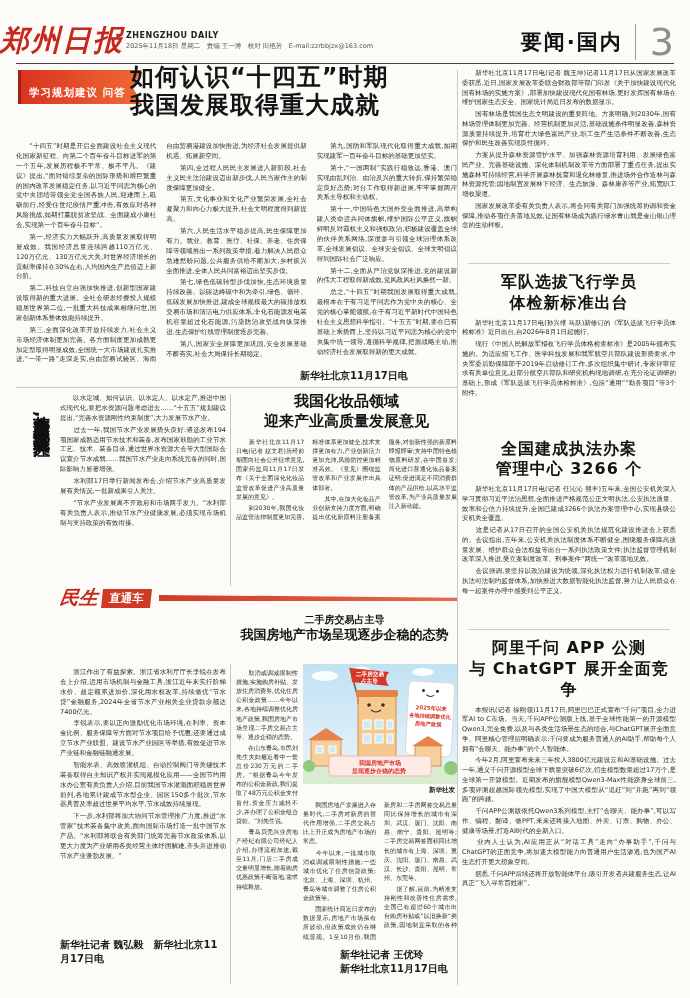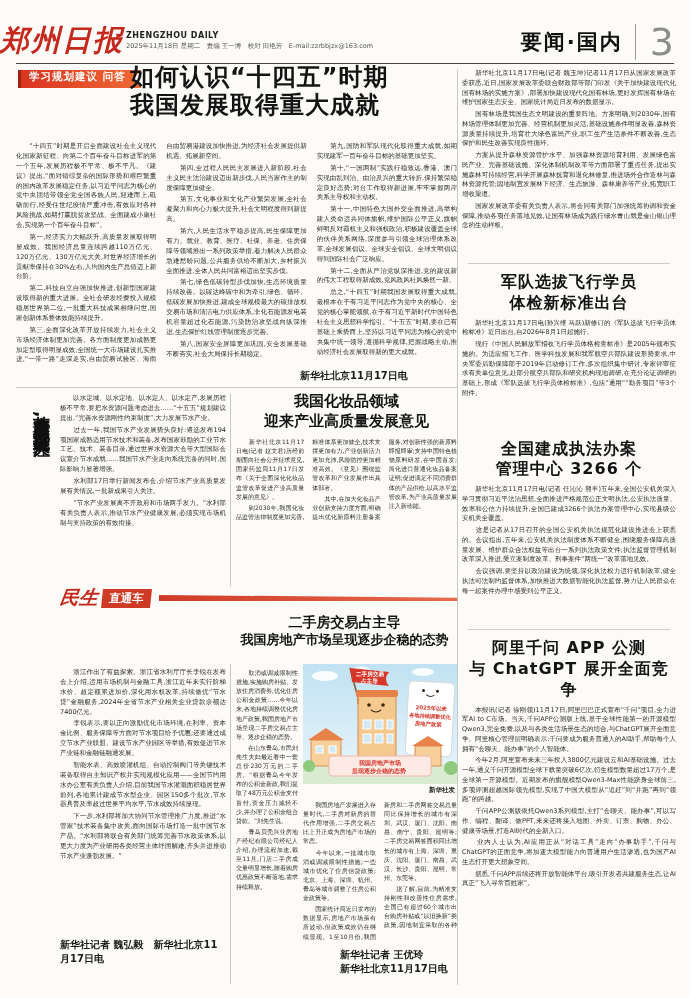--- a/index.html
+++ b/index.html
@@ -14,21 +14,21 @@
   .mast-en .info{font-size:6.5px;color:#555;margin-top:2px;}
   .mast-right{position:absolute;right:0;top:0;display:flex;align-items:center;}
   .section-title{font-size:21px;font-weight:900;color:#111;letter-spacing:2px;margin-right:12px;}
   .page-no{font-size:38px;color:#8d8d8d;border-left:1px solid #9a9a9a;padding-left:14px;line-height:.95;}
   .mast-rule{position:absolute;left:16px;right:16px;top:63px;border-top:1.5px solid #444;}
   
   .vr{position:absolute;width:1px;background:#c9c9c4;}
   .hr{position:absolute;border-top:1px solid #c9c9c4;}
   
   .tag{position:absolute;left:18px;top:70px;background:linear-gradient(90deg,#d93420,#ef6a33);
-       color:#fff;font-size:10.5px;font-weight:700;padding:0 16px 4px 8px;border-left:3px solid #9e2312;
+       color:#fff;font-size:10.5px;font-weight:700;padding:16px 16px 4px 8px;border-left:3px solid #9e2312;
        clip-path:polygon(0 0,100% 0,calc(100% - 9px) 50%,100% 100%,0 100%);letter-spacing:1px;}
   .lead-h{position:absolute;left:130px;top:64px;width:328px;font-weight:900;color:#141414;
           font-size:24px;line-height:1.15;letter-spacing:1px;white-space:nowrap;}
   .colbody{font-size:6.5px;line-height:1.52;text-align:justify;overflow:hidden;color:#2c2c2c;}
   .colbody p{margin:0 0 2px 0;}
   .lead-body{position:absolute;left:16px;top:142px;width:441px;height:224px;column-count:3;column-gap:10px;}
   .dateline{position:absolute;font-weight:700;font-size:10px;color:#1c1c1c;}
   
   .vert-h{position:absolute;left:20px;top:402px;width:30px;height:316px;writing-mode:vertical-rl;
           font-size:17px;font-weight:900;color:#111;letter-spacing:1px;line-height:1;}
@@ -36,21 +36,21 @@
   .water-lower{position:absolute;left:60px;top:668px;width:166px;height:264px;}
   
   .ms-band{position:absolute;left:60px;top:586px;width:397px;height:78px;background:#fcfbf7;z-index:3;}
   .ms-tagrow{display:flex;align-items:center;height:24px;}
   .ms-script{font-size:19px;font-weight:900;font-style:italic;color:#c5281c;transform:skewX(-8deg);}
   .ms-box{background:#cf3a26;color:#fff;font-size:11.5px;font-weight:700;padding:2px 7px;
           margin-left:4px;transform:skewX(-6deg);}
   .ms-swoosh{flex:1;height:6px;margin-left:8px;background:linear-gradient(90deg,#cf3a26,#e66a4d);
              clip-path:polygon(0 0,100% 45%,100% 100%,0 100%);}
   .ms-head{margin-left:172px;width:225px;text-align:center;font-weight:900;color:#141414;margin-top:4px;}
-  .ms-h1{font-size:14px;line-height:1.25;}
+  .ms-h1{font-size:10px;line-height:1.25;}
   .ms-h2{font-size:13px;line-height:1.3;}
   
   .cos{position:absolute;left:236px;top:392px;width:221px;}
   .cos-h{text-align:center;font-weight:900;color:#141414;font-size:15px;line-height:1.3;}
   .cos-body{column-count:3;column-gap:8px;height:126px;margin-top:6px;font-size:6px;}
   
   .hz-lead{position:absolute;left:236px;top:668px;width:62px;height:290px;font-size:6px;}
   .hz-cartoon{position:absolute;left:303px;top:660px;width:154px;height:124px;}
   .hz-credit{position:absolute;left:303px;top:786px;width:152px;text-align:right;
              font-size:6.5px;font-weight:700;color:#222;}
@@ -107,21 +107,21 @@
       <p>　　第九,国防和军队现代化取得重大成就,如期实现建军一百年奋斗目标的基础更加坚实。</p>
       <p>　　第十,“一国两制”实践行稳致远,香港、澳门实现由乱到治、由治及兴的重大转折,保持繁荣稳定良好态势;对台工作取得新进展,牢牢掌握两岸关系主导权和主动权。</p>
       <p>　　第十一,中国特色大国外交全面推进,高举构建人类命运共同体旗帜,维护国际公平正义,旗帜鲜明反对霸权主义和强权政治,积极建设覆盖全球的伙伴关系网络,深度参与引领全球治理体系改革,全球发展倡议、全球安全倡议、全球文明倡议得到国际社会广泛响应。</p>
       <p>　　第十二,全面从严治党纵深推进,党的建设新的伟大工程取得新成效,党风政风社风焕然一新。</p>
       <p>　　总之,“十四五”时期我国发展取得重大成就,最根本在于有习近平同志作为党中央的核心、全党的核心掌舵领航,在于有习近平新时代中国特色社会主义思想科学指引。“十五五”时期,要在已有基础上乘势而上,坚持以习近平同志为核心的党中央集中统一领导,遵循科学规律,把握战略主动,推动经济社会发展取得新的更大成就。</p>
     </div>
   <div class="dateline" style="left:300px;top:369px;width:157px;">新华社北京11月17日电</div>
 
   <div class="vert-h">节水产业高质量发展,这些成果引人关注</div>
   <div class="water-upper colbody">
-      <p>　　以水定城、以水定地、以水定人、以水定产,发展历程极不平常,要把水资源问题考虑进去……“十五五”规划建议提出,“完善水资源刚性约束制度”,大力发展节水产业。</p>
+      <p>　　以水定城、如何认识、以水定人、以水定产,推进中国式现代化,要把水资源问题考虑进去……“十五五”规划建议提出,“完善水资源刚性约束制度”,大力发展节水产业。</p>
       <p>　　过去一年,我国节水产业发展势头良好:遴选发布194项国家成熟适用节水技术和装备,发布国家鼓励的工业节水工艺、技术、装备目录,通过世界水资源大会等大型国际会议宣介节水成就……我国节水产业走向系统完备的同时,国际影响力显著增强。</p>
       <p>　　水利部17日举行新闻发布会,介绍节水产业高质量发展有关情况,一批新成果引人关注。</p>
       <p>　　“节水产业发展离不开政府和市场两手发力。”水利部有关负责人表示,推动节水产业健康发展,必须实现市场机制与支持政策的有效衔接。</p>
     </div>
   <div class="water-lower colbody">
       <p>　　浙江作出了有益探索。浙江省水利厅厅长李锐在发布会上介绍,运用市场机制与金融工具,浙江近年来实行阶梯水价、超定额累进加价,深化用水权改革,持续做优“节水贷”金融服务,2024年全省节水产业相关企业贷款余额达7400亿元。</p>
       <p>　　李锐表示,要以正向激励优化市场环境,在利率、资本金比例、服务保障等方面对节水项目给予优惠;还要通过成立节水产业联盟、建设节水产业园区等举措,有效促进节水产业链和金融链融通发展。</p>
       <p>　　智能水表、高效喷灌机组、自动控制阀门等关键技术装备取得自主知识产权并实现规模化应用——全国节约用水办公室有关负责人介绍,目前我国节水灌溉面积稳居世界前列,各地累计建成节水型企业、园区150多个批次,节水器具普及率超过世界平均水平,节水成效持续显现。</p>
       <p>　　下一步,水利部将加大协同节水管理推广力度,推进“水管家”技术装备集中攻关,面向国际市场打造一批中国节水产品。“水利部将联合有关部门统筹完善节水政策体系,以更大力度为产业研用各类经营主体纾困解难,齐头并进推动节水产业蓬勃发展。”</p>
     </div>

